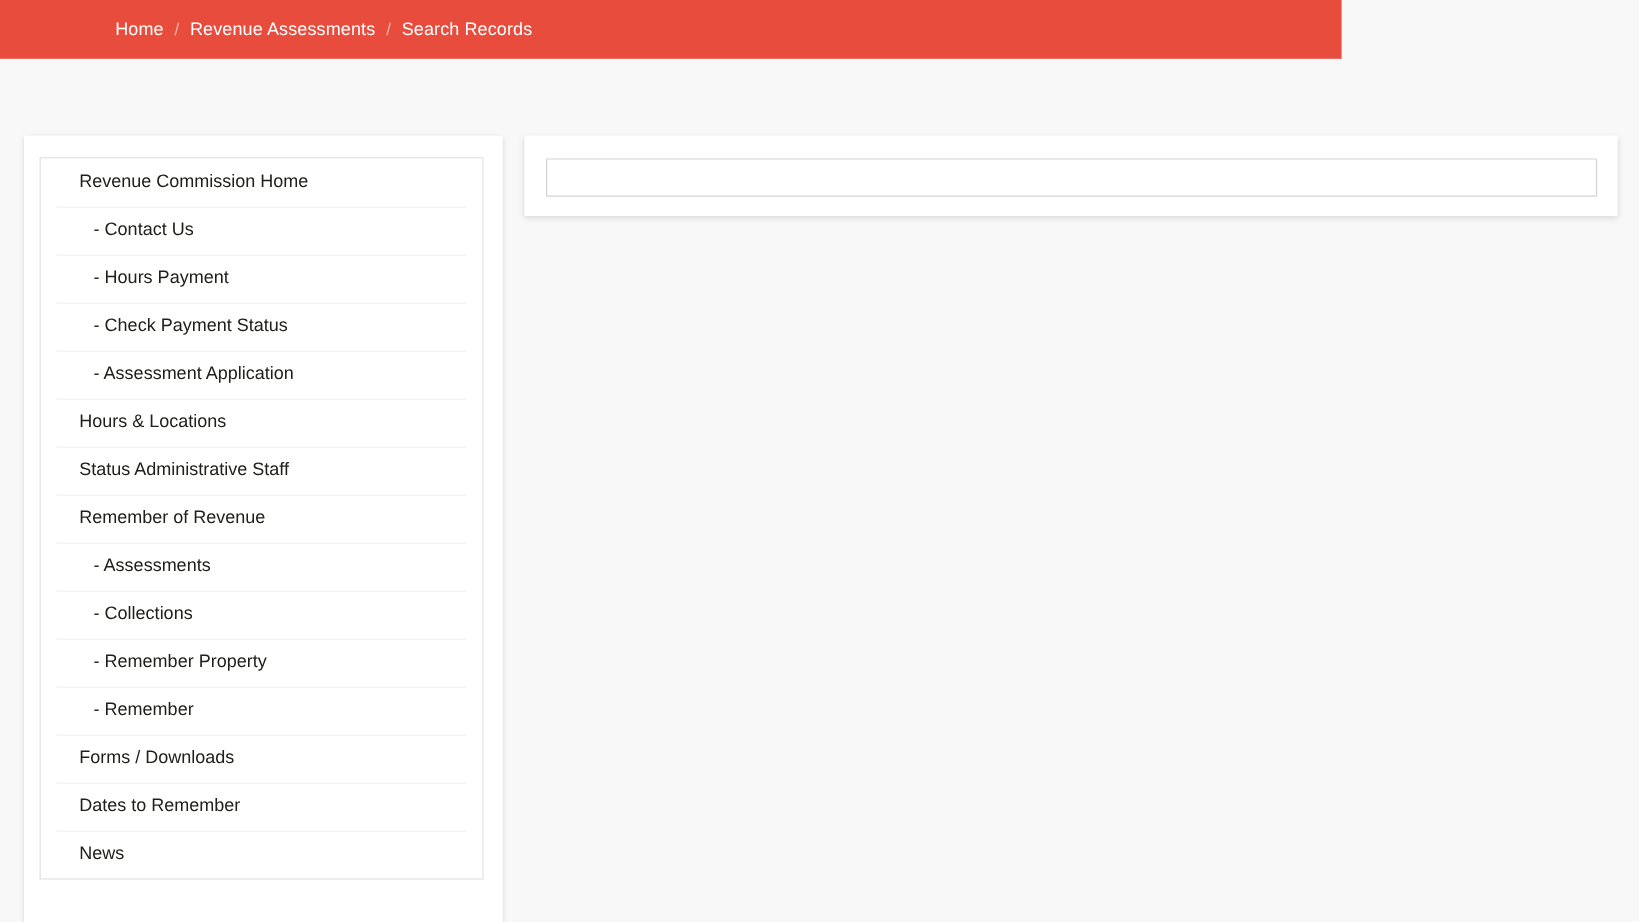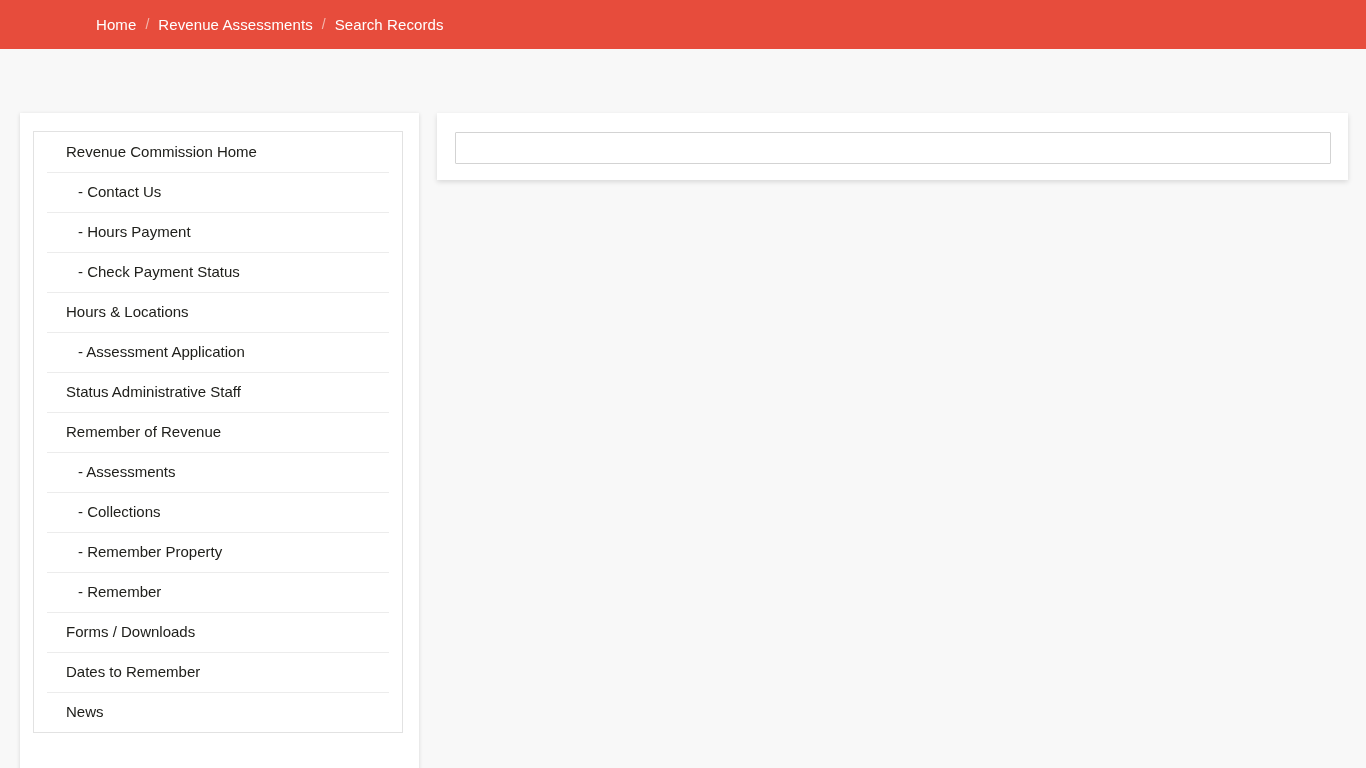--- a/index.html
+++ b/index.html
@@ -13,21 +13,21 @@
     background: #f8f8f8;
     font-family: "Liberation Sans", sans-serif;
     -webkit-font-smoothing: antialiased;
   }
 
   
   #topbar {
     position: absolute;
     left: 0;
     top: 0;
-    width: 1366px;
+    width: 1118px;
     height: 49px;
     background: #e74c3c;
     border-top: 2px solid #dc4staging;
     box-sizing: border-box;
   }
   #topbar-inner {
     position: absolute;
     left: 0;
     top: 0;
     height: 49px;
@@ -137,22 +137,22 @@
     <span class="crumb">Search Records</span>
   </div>
 </div>
 
 <div id="sidebar-panel">
   <nav id="sidebar-box">
       <div class="nav-item"><span>Revenue Commission Home</span></div>
       <div class="nav-item sub"><span class="dash">- </span><span>Contact Us</span></div>
       <div class="nav-item sub"><span class="dash">- </span><span>Hours Payment</span></div>
       <div class="nav-item sub"><span class="dash">- </span><span>Check Payment Status</span></div>
+      <div class="nav-item sub"><span class="dash">- </span><span>Assessment Application</span></div>
       <div class="nav-item"><span>Hours &amp; Locations</span></div>
-      <div class="nav-item sub"><span class="dash">- </span><span>Assessment Application</span></div>
       <div class="nav-item"><span>Status Administrative Staff</span></div>
       <div class="nav-item"><span>Remember of Revenue</span></div>
       <div class="nav-item sub"><span class="dash">- </span><span>Assessments</span></div>
       <div class="nav-item sub"><span class="dash">- </span><span>Collections</span></div>
       <div class="nav-item sub"><span class="dash">- </span><span>Remember Property</span></div>
       <div class="nav-item sub"><span class="dash">- </span><span>Remember</span></div>
       <div class="nav-item"><span>Forms / Downloads</span></div>
       <div class="nav-item"><span>Dates to Remember</span></div>
       <div class="nav-item"><span>News</span></div>
     </nav>

